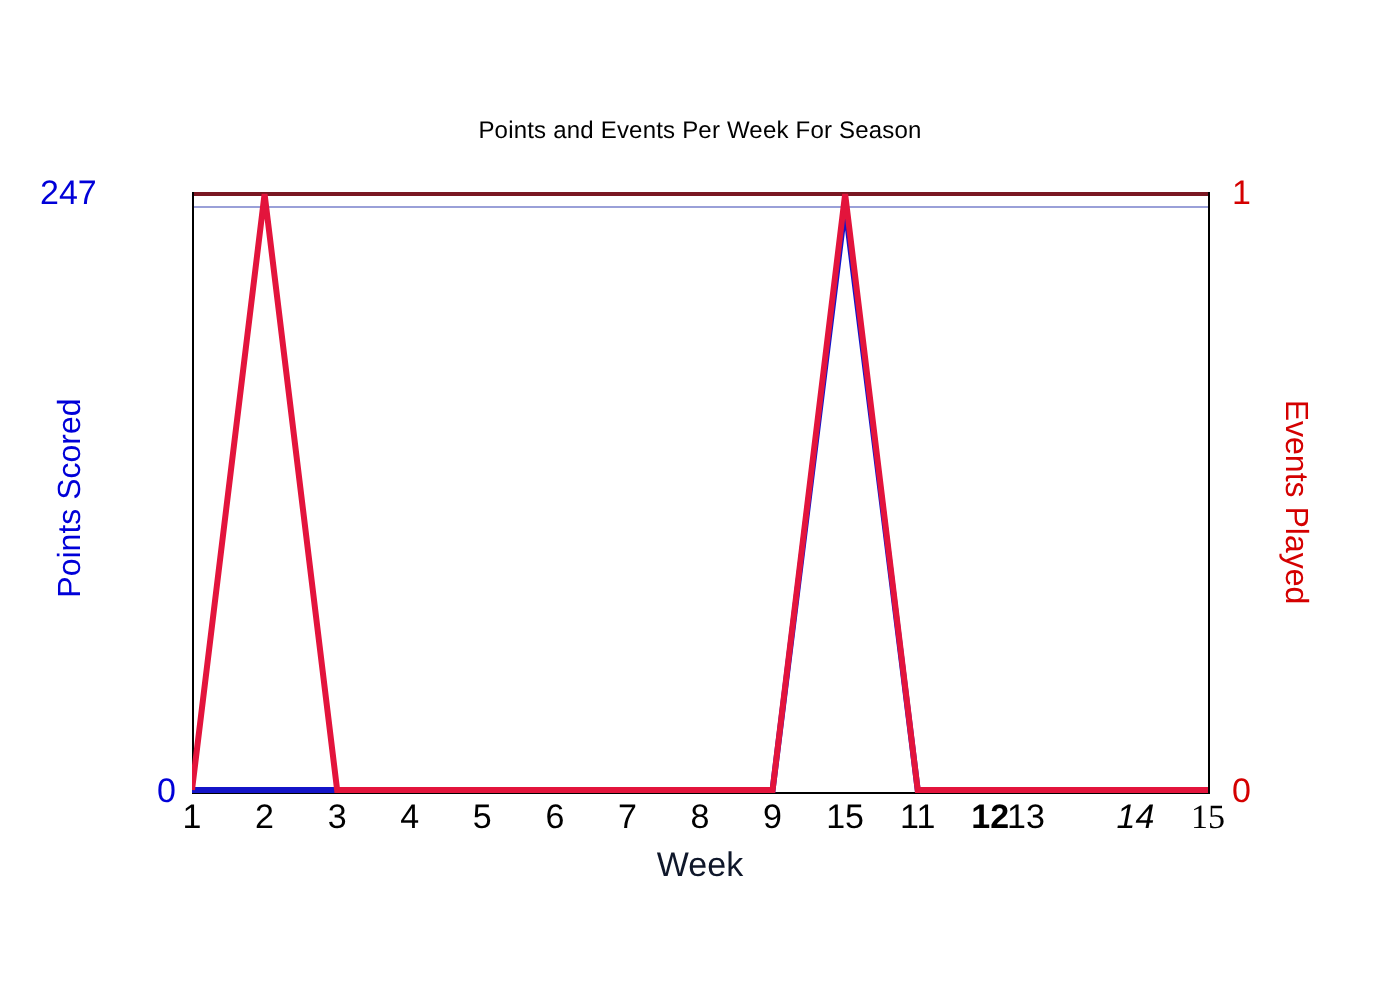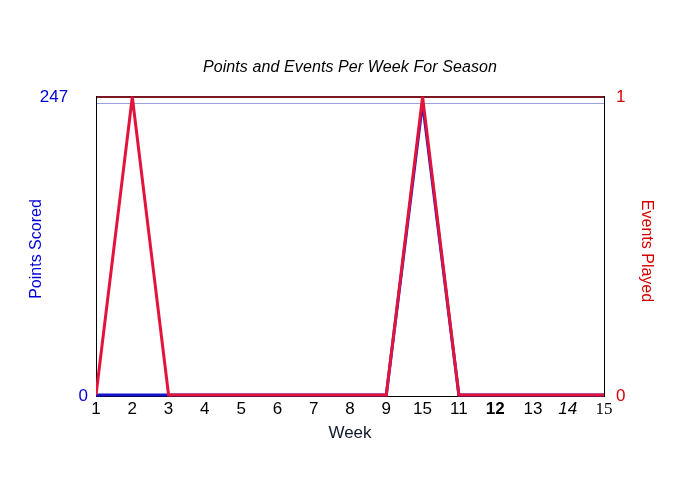--- a/index.html
+++ b/index.html
@@ -9,25 +9,24 @@
     font-family:"Liberation Sans", sans-serif;
     overflow:hidden;
   }
   #stage{position:relative;width:700px;height:500px;}
 
   
   #chart-title{
     position:absolute;
     left:0;top:58px;width:700px;
     text-align:center;
-    font-size:16px;
+    font-size:12px;
     color:#000000;
     letter-spacing:0.1px;
     white-space:nowrap;
-    font-style:italic;
   }
 
   
   #plot-area{
     position:absolute;
     left:96px;top:96px;
     width:509px;height:301px;
     box-sizing:border-box;
     background:#ffffff;
   }
@@ -37,21 +36,21 @@
   #axis-bottom-line{left:0;top:300px;width:509px;height:1px;background:#000000;}
   #gridline-top-red{left:0;top:0;width:509px;height:2px;background:#7a1722;}
   #gridline-top-blue{left:0;top:7px;width:509px;height:1px;background:#9aa0d8;}
 
   
   #series-svg{position:absolute;left:0;top:0;width:509px;height:301px;}
 
   
   #label-left-max{
     position:absolute;left:20px;top:87px;width:68px;
-    text-align:center;font-size:17px;color:#0000d8;white-space:nowrap;
+    text-align:left;font-size:17px;color:#0000d8;white-space:nowrap;
   }
   #label-left-min{
     position:absolute;left:20px;top:386px;width:68px;
     text-align:right;font-size:17px;color:#0000d8;white-space:nowrap;
   }
   #axis-left-title{
     position:absolute;left:-44px;top:240px;width:160px;
     text-align:center;font-size:16px;color:#0000d8;
     transform:rotate(-90deg);transform-origin:center center;
     white-space:nowrap;
@@ -123,19 +122,19 @@
       <span class="xtick" style="left: 72.5714px;">3</span>
       <span class="xtick" style="left: 108.857px;">4</span>
       <span class="xtick" style="left: 145.143px;">5</span>
       <span class="xtick" style="left: 181.429px;">6</span>
       <span class="xtick" style="left: 217.714px;">7</span>
       <span class="xtick" style="left: 254px;">8</span>
       <span class="xtick" style="left: 290.286px;">9</span>
       <span class="xtick" style="left: 326.571px;">15</span>
       <span class="xtick" style="left: 362.857px;">11</span>
       <span class="xtick" style="left: 399.143px; font-weight: bold;">12</span>
-      <span class="xtick" style="left: 437px;">13</span>
+      <span class="xtick" style="left: 417px;">13</span>
       <span class="xtick" style="left: 471.714px; font-style: italic;">14</span>
       <span class="xtick" style="left: 508px; font-family: Liberation Serif, serif;">15</span>
     </div>
   <div id="axis-x-title">Week</div>
 
 </div>
 
 </body></html>

